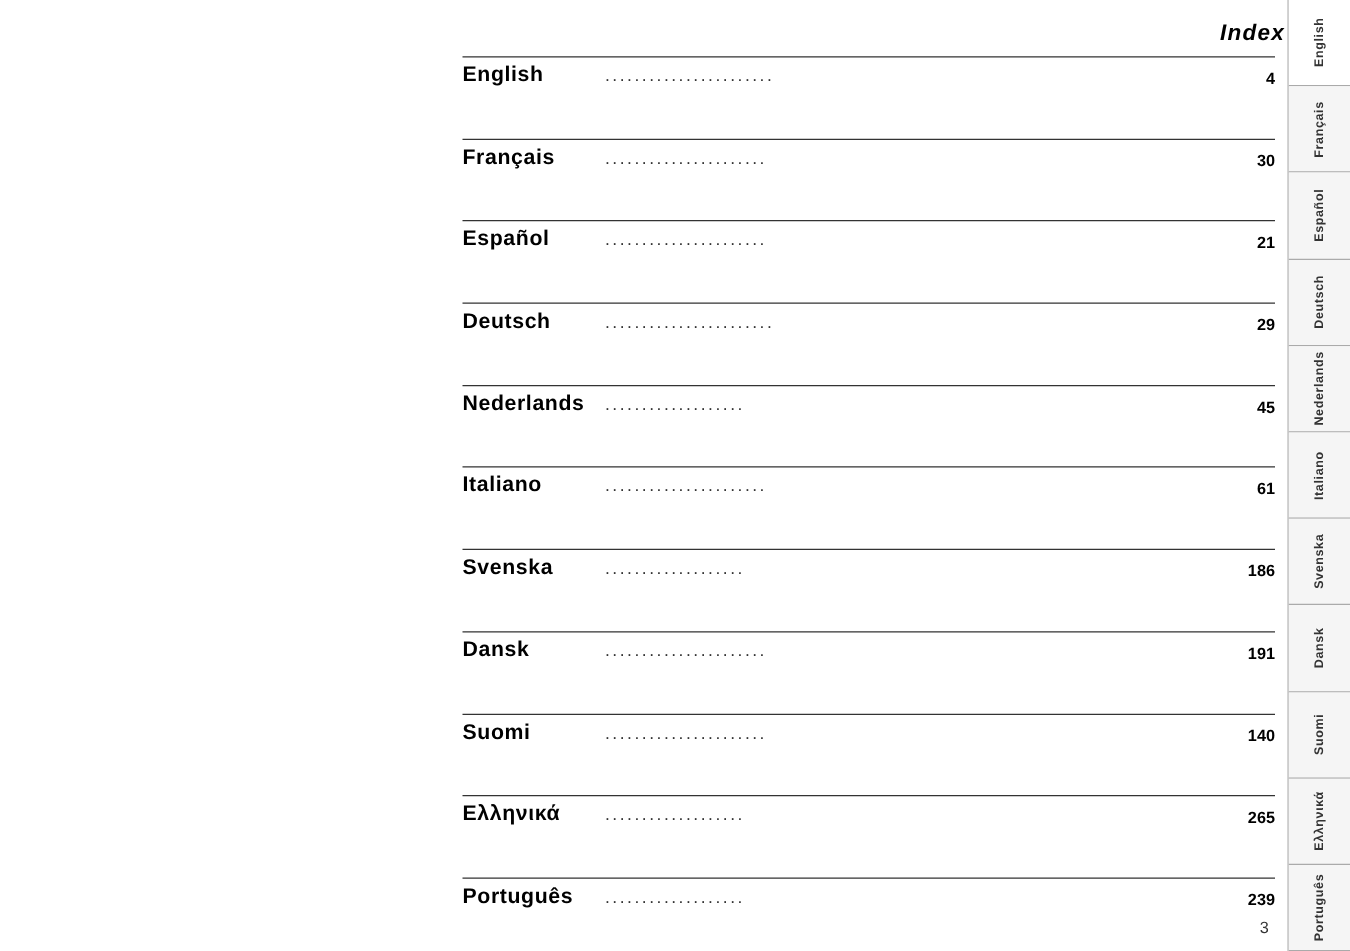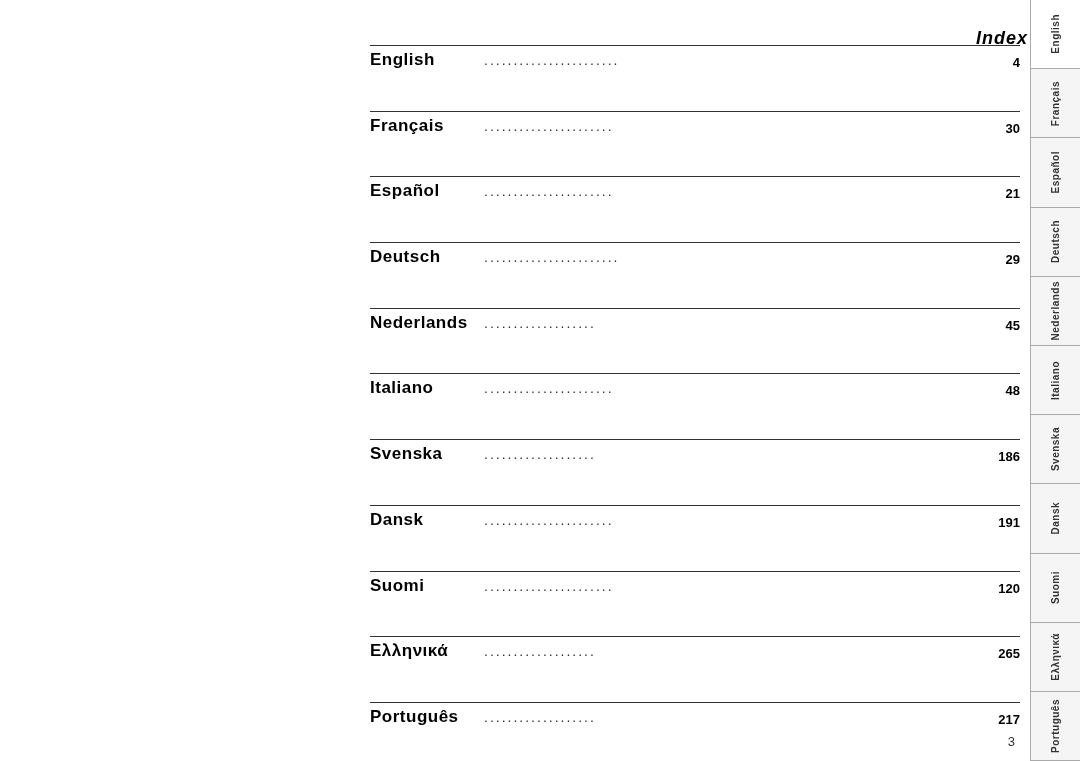--- a/index.html
+++ b/index.html
@@ -20,21 +20,21 @@
     .page-container {
       width: 1080px;
       height: 761px;
       position: relative;
       background: #fff;
     }
 
     
     .index-title {
       position: absolute;
-      top: 28px;
+      top: 16px;
       right: 52px;
       font-size: 18px;
       font-weight: bold;
       font-style: italic;
       letter-spacing: 1px;
     }
 
     
     .index-list {
       position: absolute;
@@ -158,46 +158,46 @@
         <span class="entry-page">29</span>
       </div>
       <div class="index-entry">
         <span class="entry-label">Nederlands</span>
         <span class="entry-dots">...................</span>
         <span class="entry-page">45</span>
       </div>
       <div class="index-entry">
         <span class="entry-label">Italiano</span>
         <span class="entry-dots">......................</span>
-        <span class="entry-page">48</span>
+        <span class="entry-page">61</span>
       </div>
       <div class="index-entry">
         <span class="entry-label">Svenska</span>
         <span class="entry-dots">...................</span>
         <span class="entry-page">186</span>
       </div>
       <div class="index-entry">
         <span class="entry-label">Dansk</span>
         <span class="entry-dots">......................</span>
         <span class="entry-page">191</span>
       </div>
       <div class="index-entry">
         <span class="entry-label">Suomi</span>
         <span class="entry-dots">......................</span>
-        <span class="entry-page">120</span>
+        <span class="entry-page">140</span>
       </div>
       <div class="index-entry">
         <span class="entry-label">Ελληνικά</span>
         <span class="entry-dots">...................</span>
         <span class="entry-page">265</span>
       </div>
       <div class="index-entry">
         <span class="entry-label">Português</span>
         <span class="entry-dots">...................</span>
-        <span class="entry-page">217</span>
+        <span class="entry-page">239</span>
       </div>
     </div>
 
   <div class="tab-strip" id="tab-strip">
 
   <div class="tab-item">
         <span class="tab-label">English</span>
       </div>
       <div class="tab-item">
         <span class="tab-label">Français</span>

